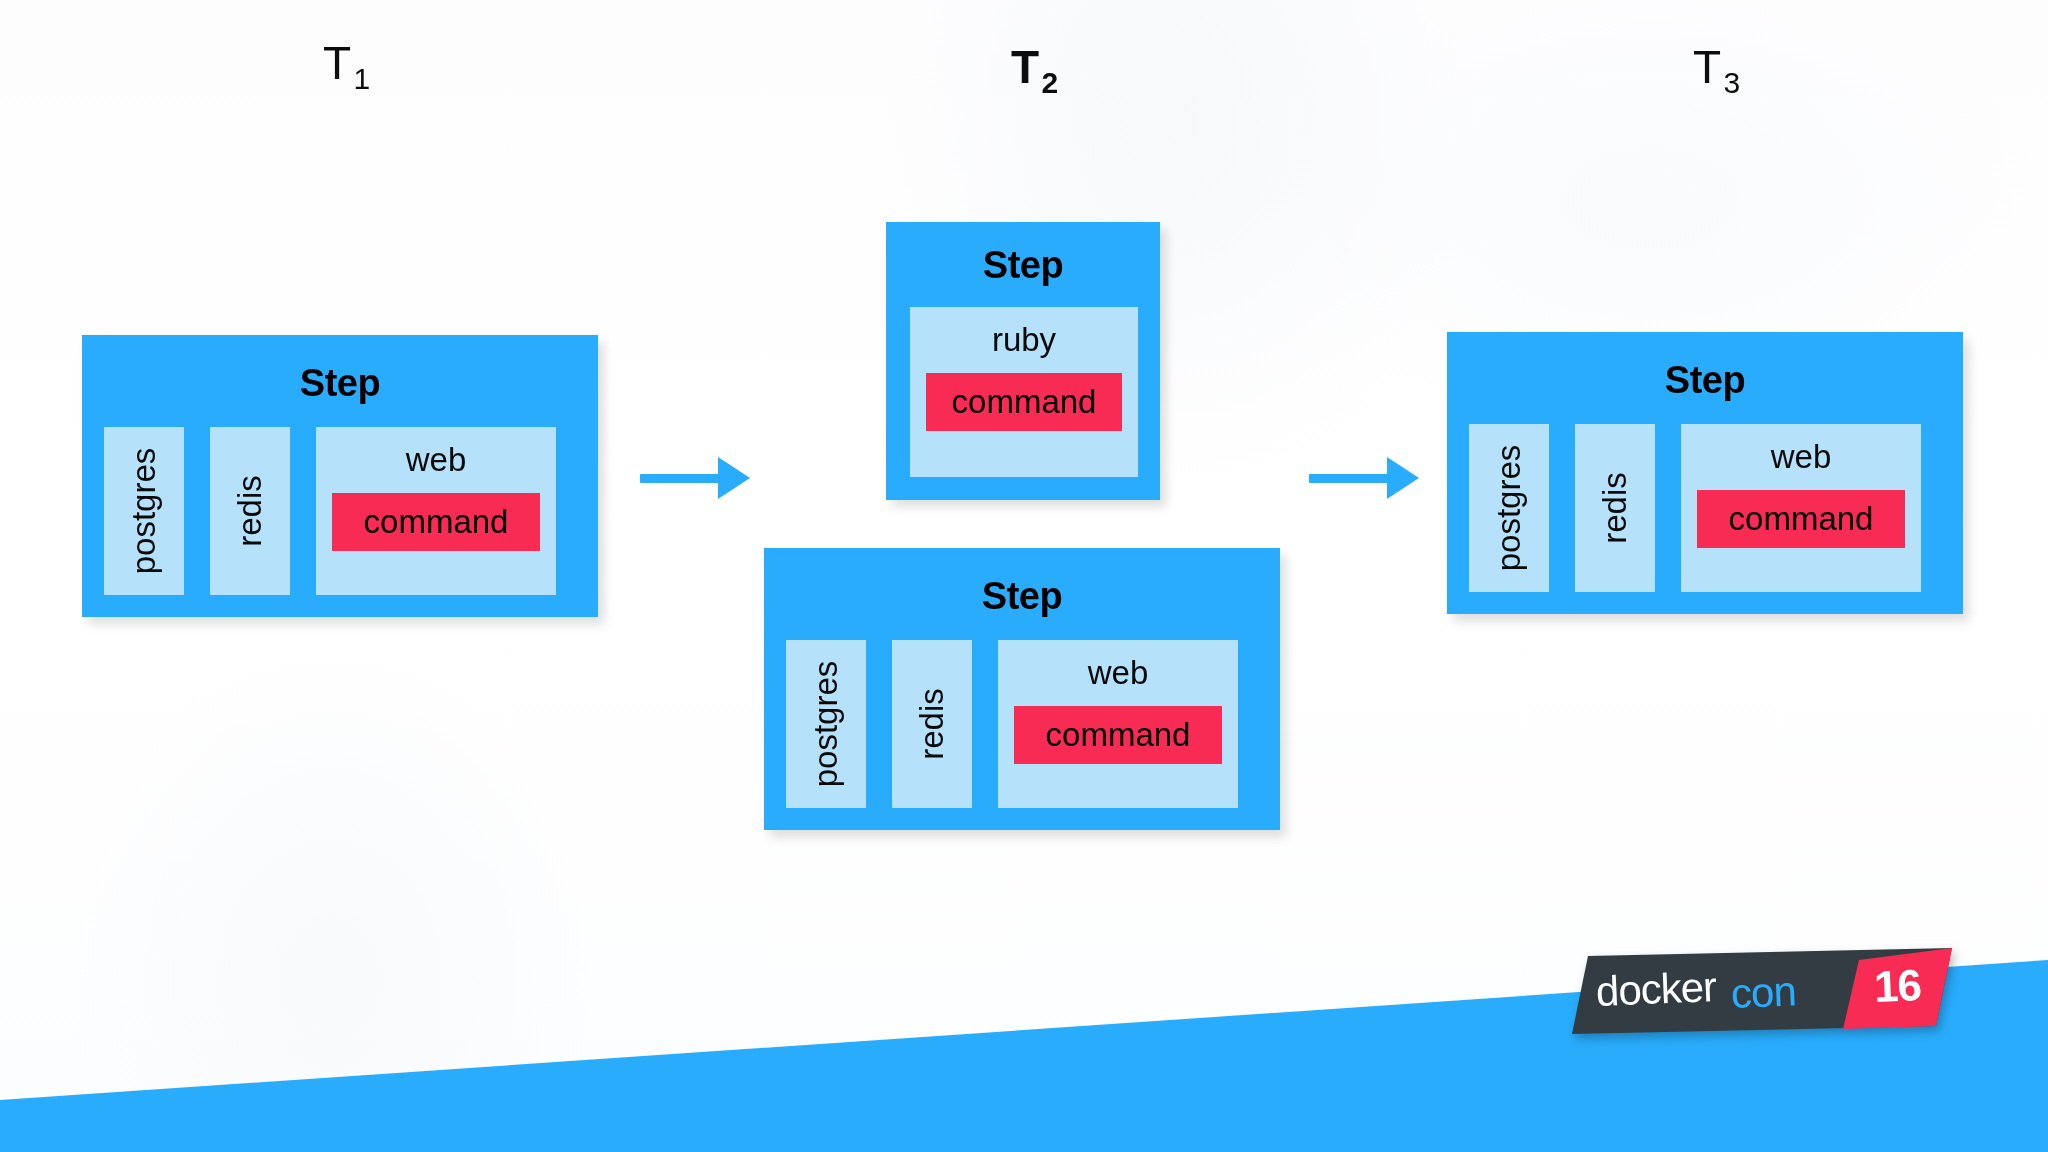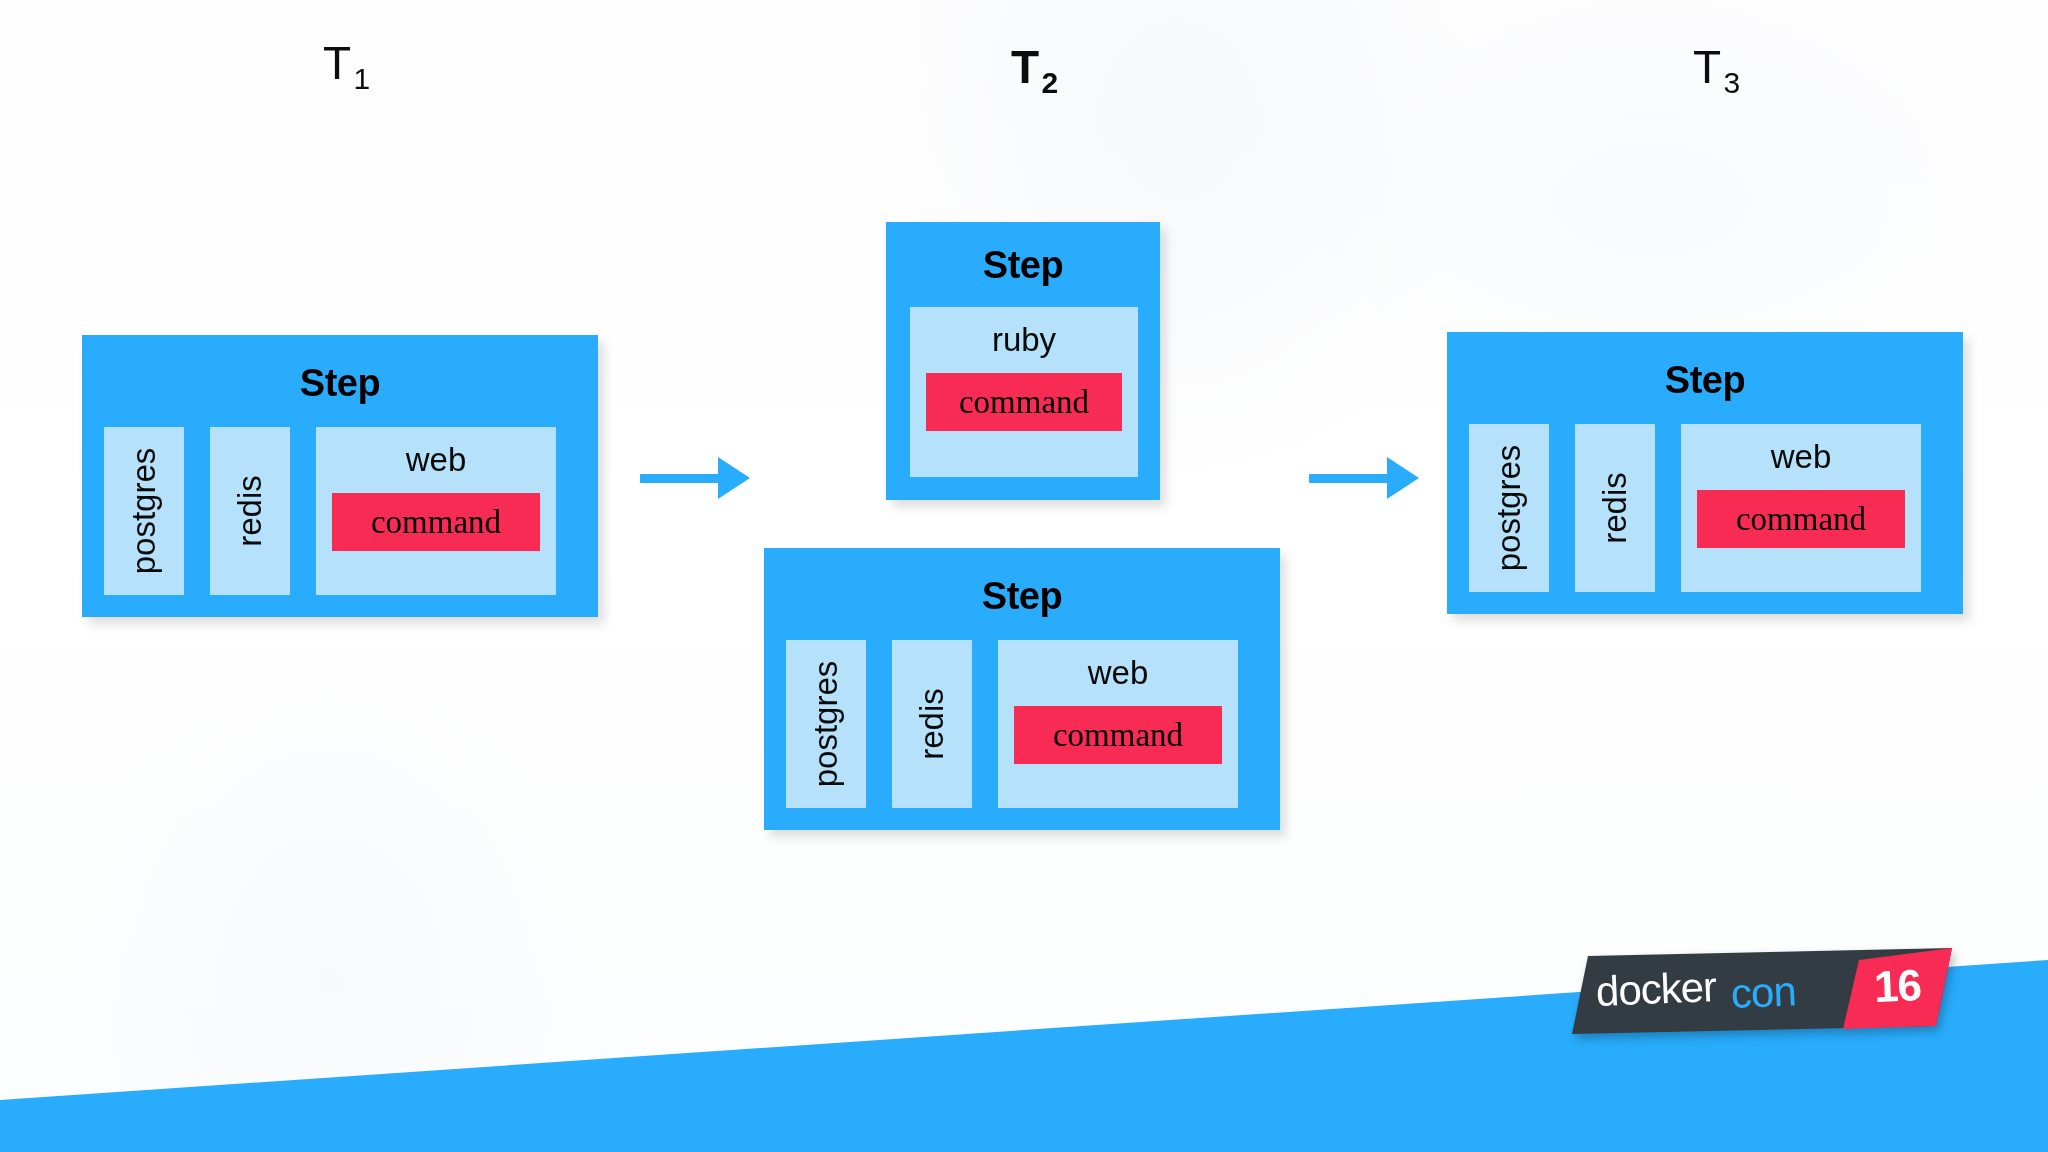--- a/index.html
+++ b/index.html
@@ -86,21 +86,21 @@
     font-weight: 400;
     white-space: nowrap;
   }
   .cmd {
     position: absolute;
     background: #f82b55;
     display: flex;
     align-items: center;
     justify-content: center;
     color: #000000;
-    font-family: Liberation Serif, serif;
+    font-family: Liberation Sans, sans-serif;
     font-weight: 400;
     box-sizing: border-box;
   }
 
   
   .arrow {
     position: absolute;
     display: flex;
     align-items: center;
   }

